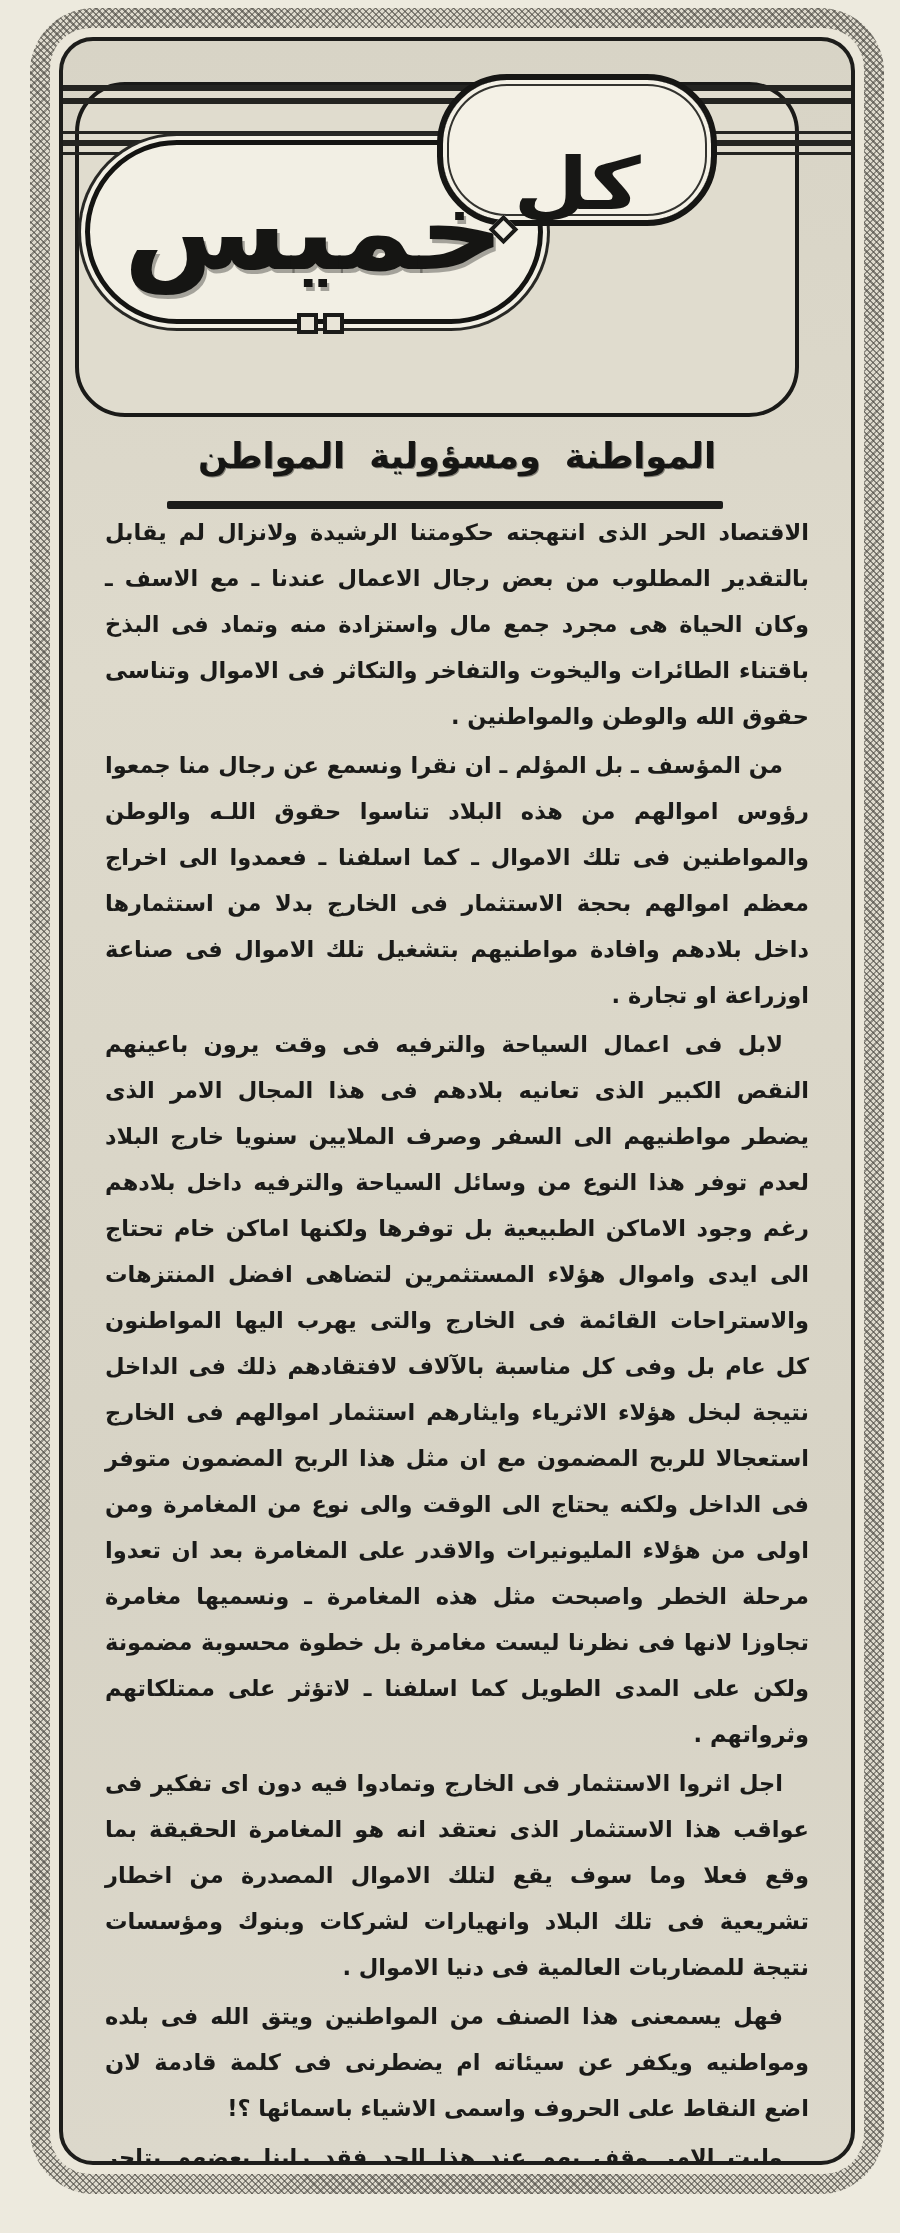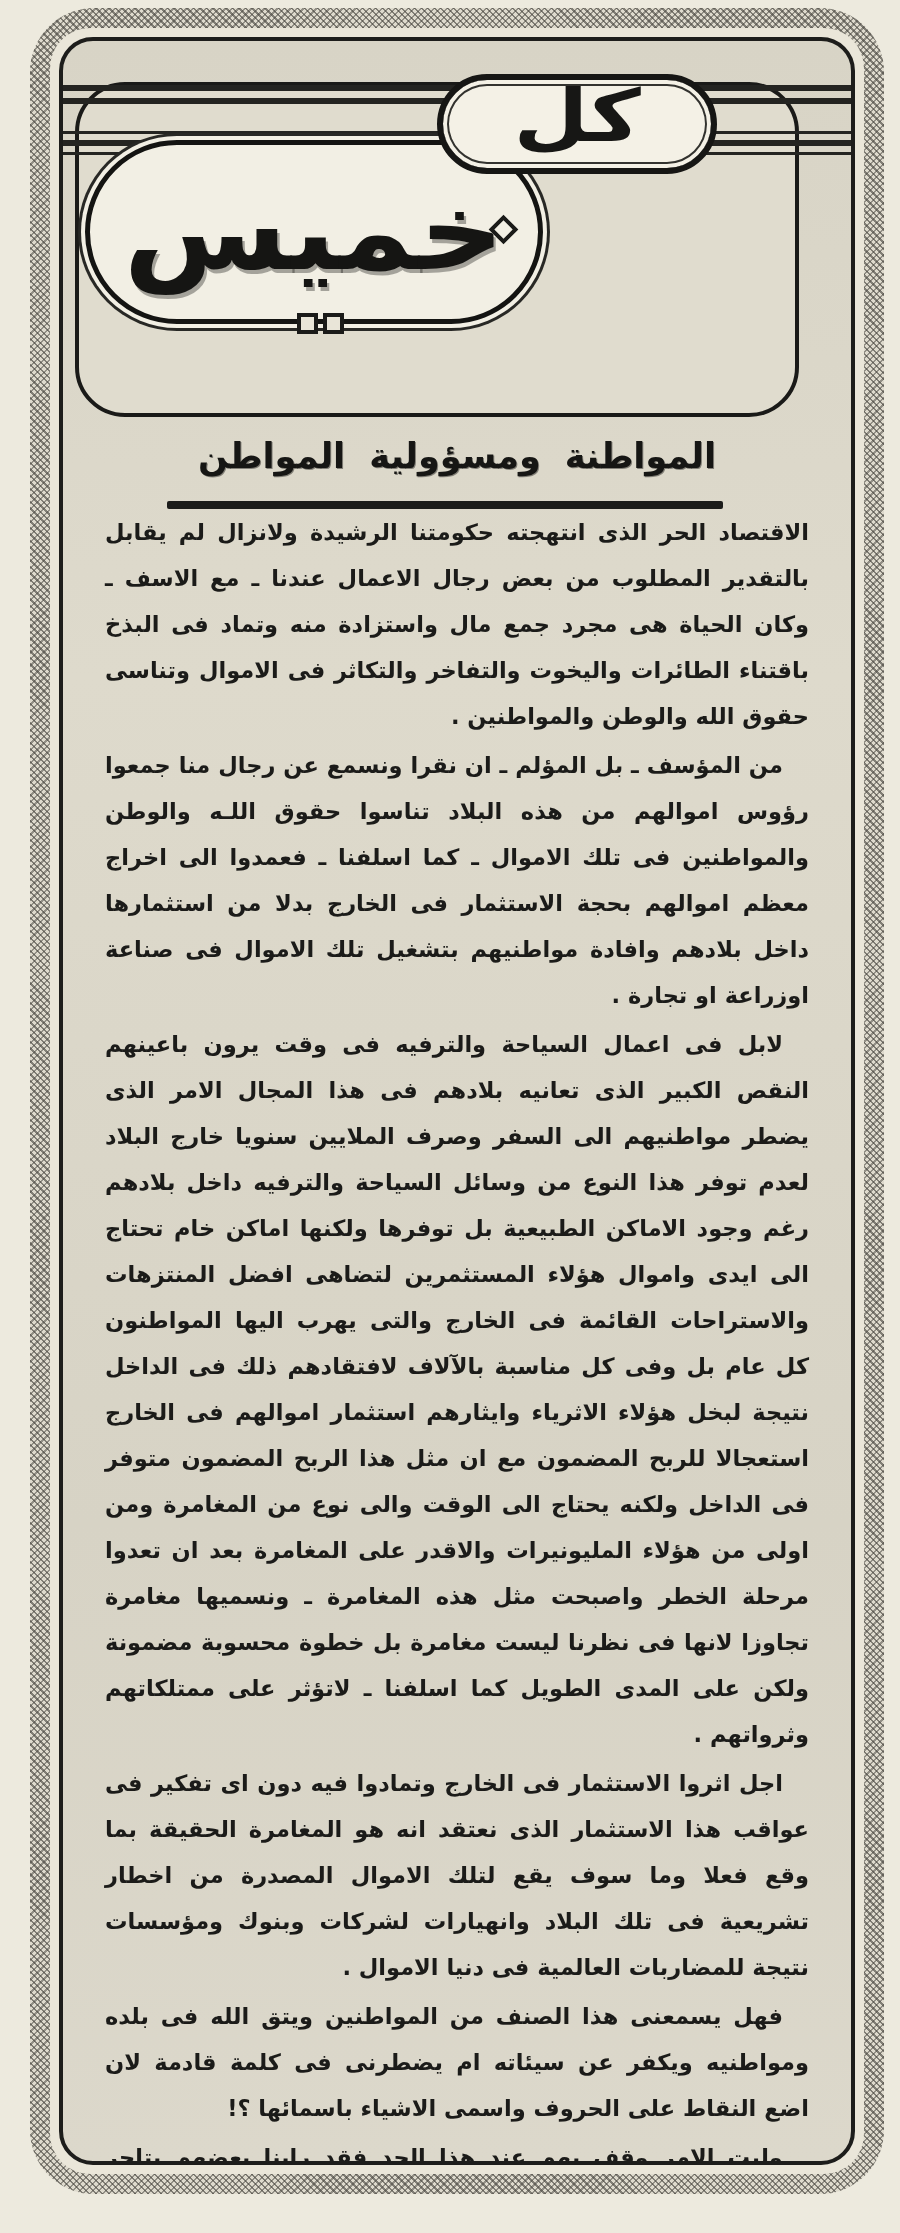--- a/index.html
+++ b/index.html
@@ -53,25 +53,25 @@
     box-sizing:border-box;
     display:flex;align-items:center;justify-content:center;
   }
   .khamis-word{
     font-size:104px;font-weight:900;color:#151513;line-height:1;
     transform:scaleX(1.14) scaleY(1.04);
     text-shadow:2px 3px 0 rgba(20,20,18,.35);
     direction:rtl;
   }
   .kul-pill{
-    position:absolute;left:348px;top:33px;width:280px;height:100px;z-index:5;
+    position:absolute;left:348px;top:33px;width:280px;height:152px;z-index:5;
     background:#f4f1e6;border:6px solid #161614;border-radius:70px;
     box-shadow:inset 0 0 0 4px #f4f1e6, inset 0 0 0 6px #33332f;
     box-sizing:border-box;
-    display:flex;align-items:flex-start;justify-content:center;
+    display:flex;align-items:flex-end;justify-content:center;
   }
   .kul-word{
     font-size:72px;font-weight:900;color:#171715;line-height:1;
     transform:scaleX(1.2);direction:rtl;
   }
   .logo-diamond{
     position:absolute;left:404px;top:178px;width:13px;height:13px;z-index:6;
     background:#f2efe4;border:4px solid #1b1b19;transform:rotate(45deg);
   }
   .logo-squares{position:absolute;left:208px;top:272px;z-index:6;display:flex;gap:5px;}

